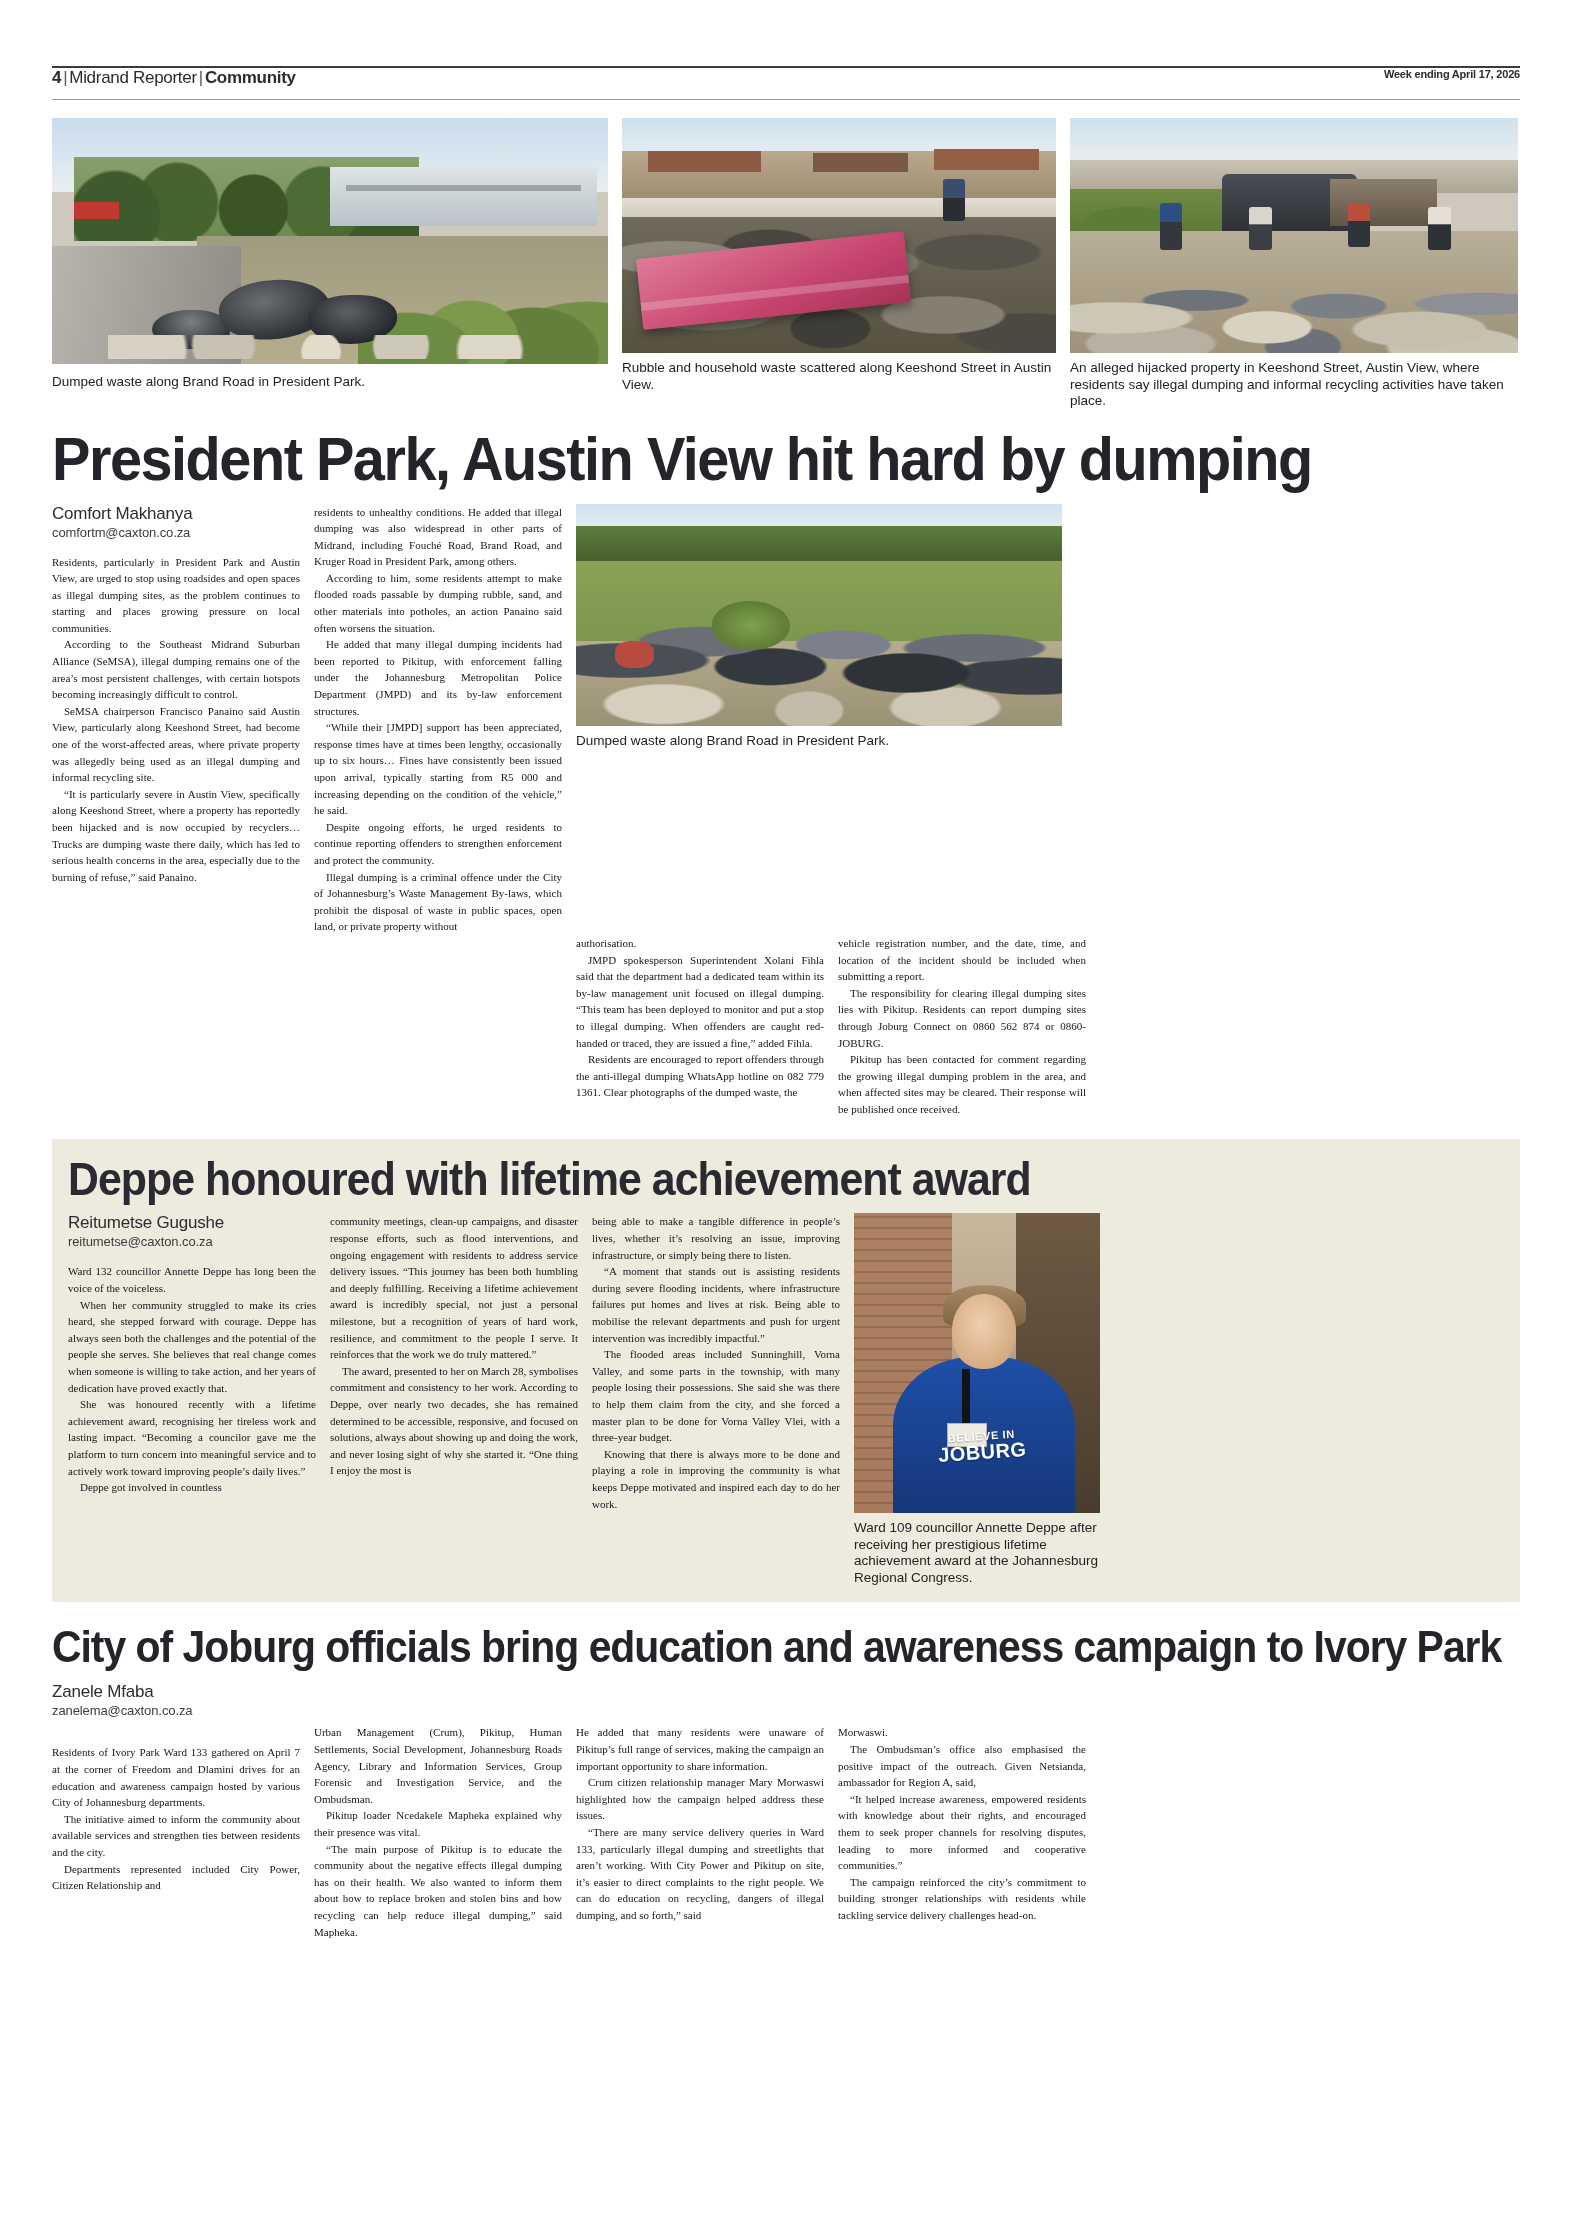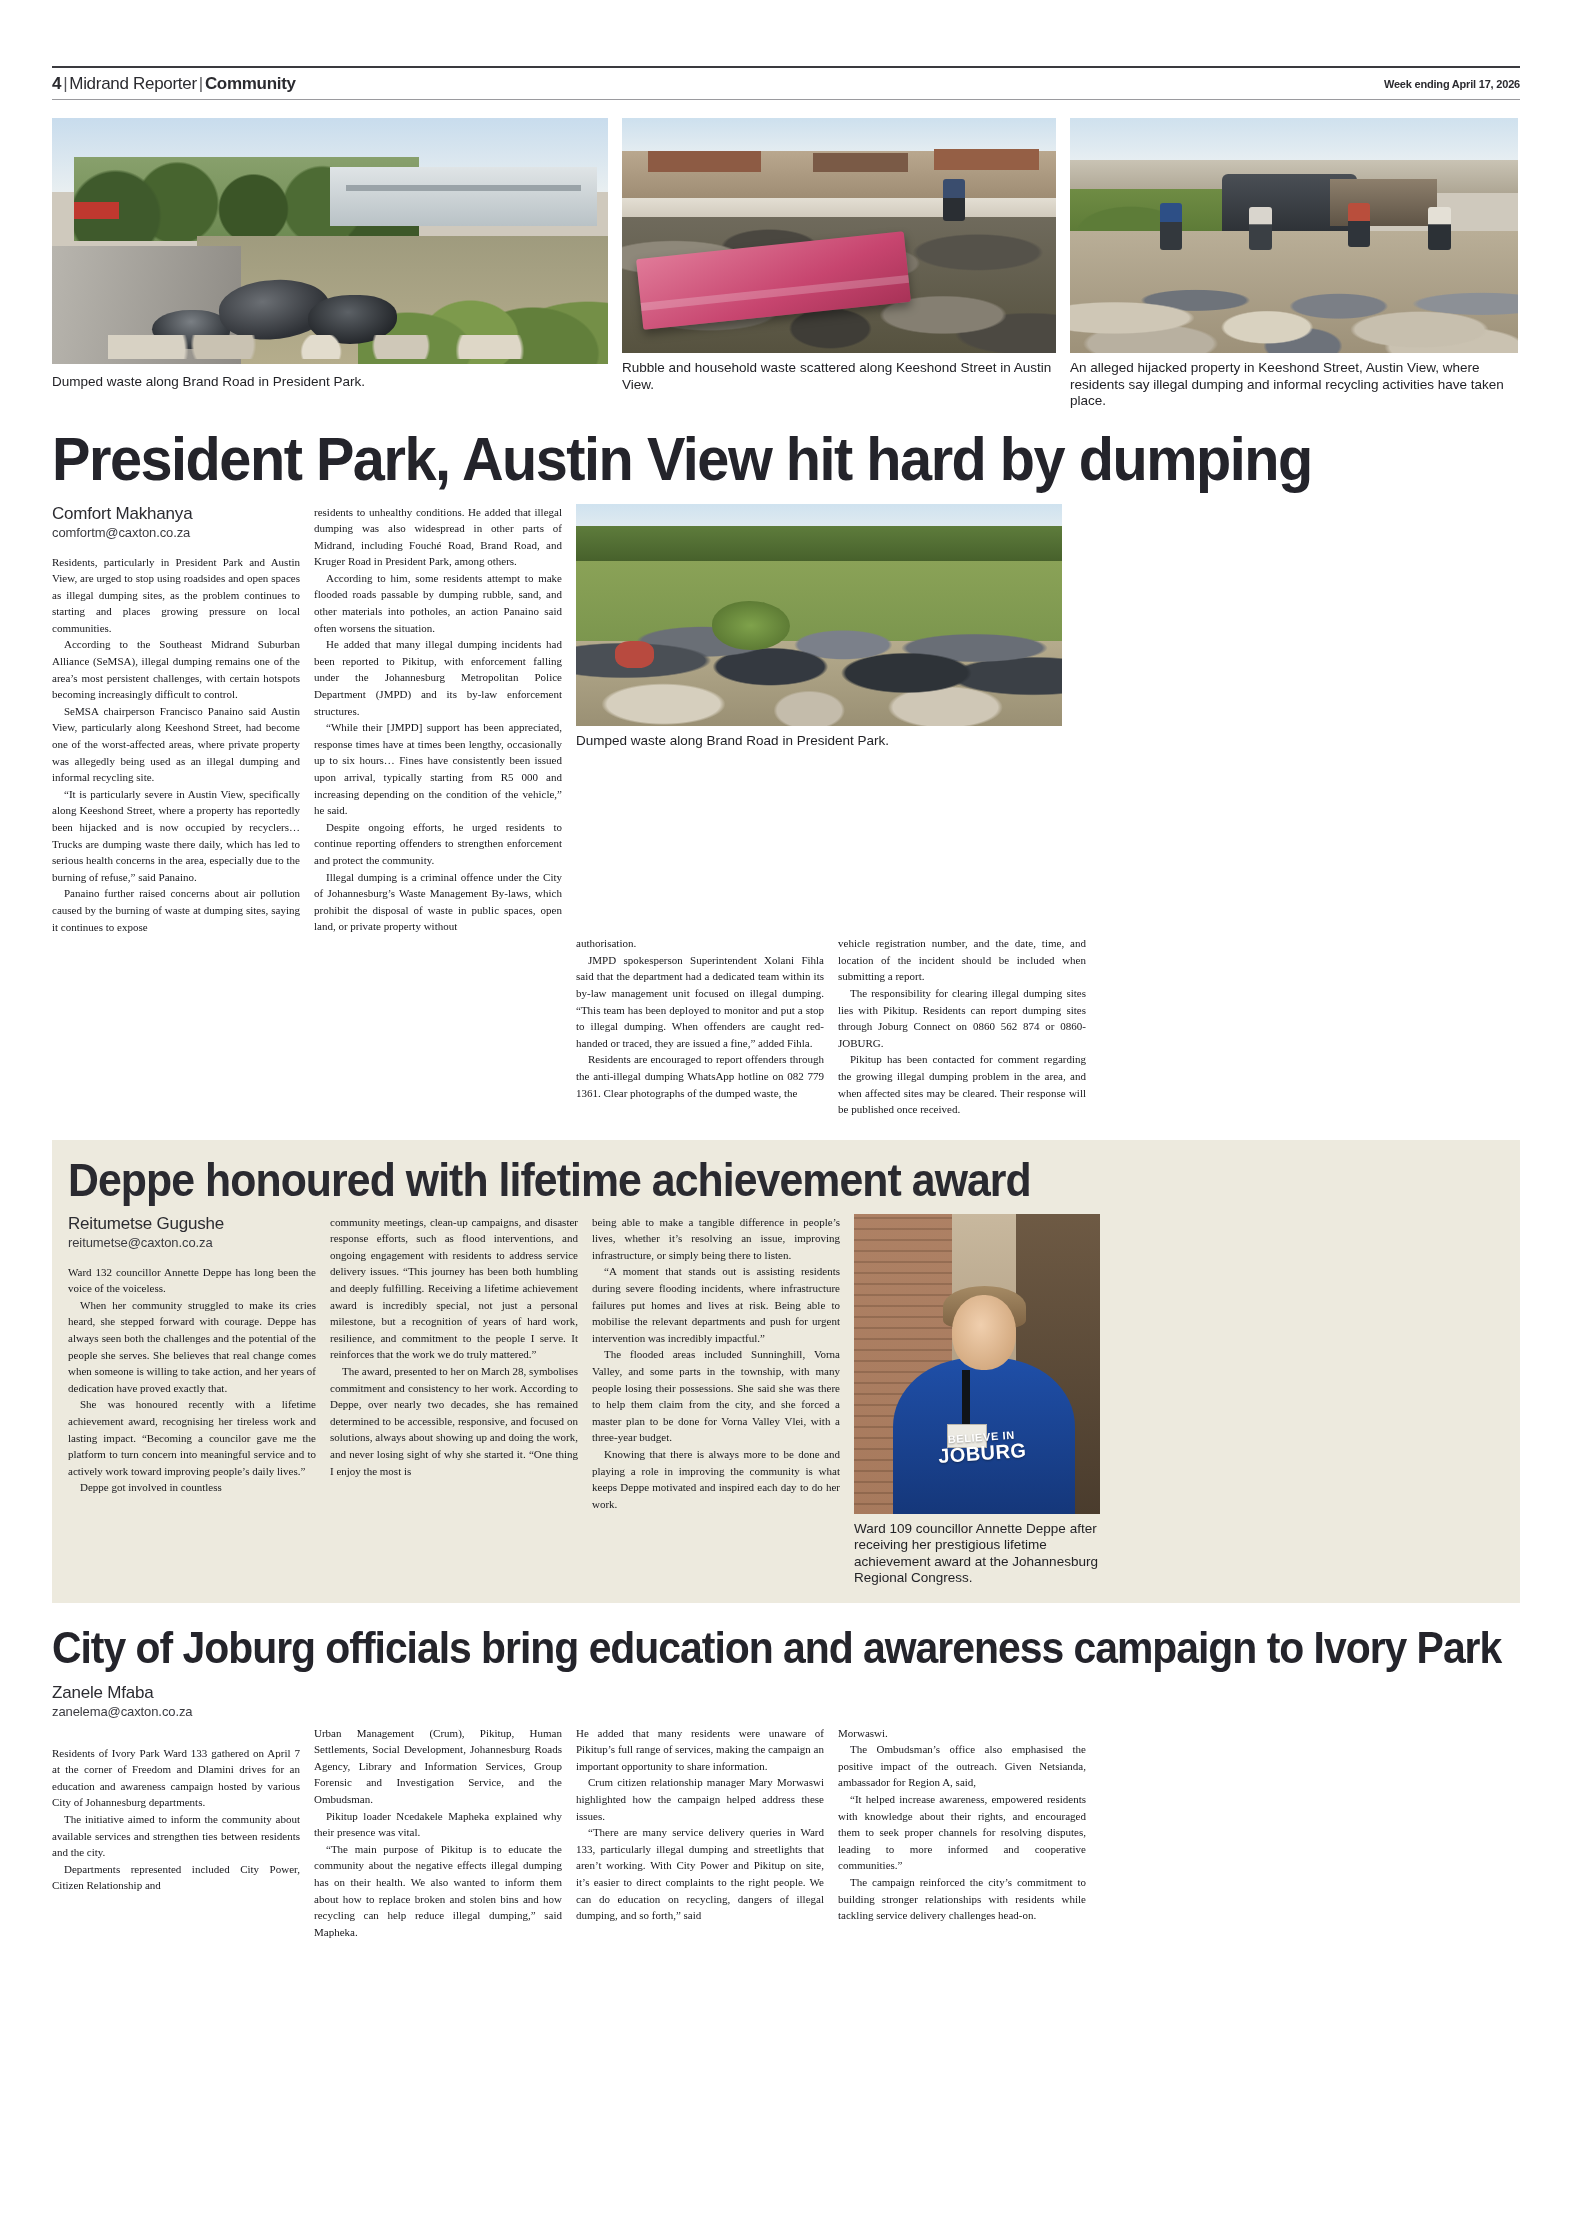--- a/index.html
+++ b/index.html
@@ -15,21 +15,21 @@
 
   .page { width:1572px; height:2224px; position:relative; padding:0 52px; }
 
   
   .runhead {
     position:relative;
     margin-top:66px;
     border-top:2px solid #3a3a3f;
     border-bottom:1px solid #9a9a9e;
     height:34px;
-    display:flex; align-items:center; justify-content:space-between;
+    display:flex; align-items:flex-start; justify-content:space-between;
     font-family:"Liberation Sans", sans-serif;
     gap:25px;
   }
   .runhead-left { font-size:17px; letter-spacing:-0.3px; color:#2b2b30; white-space:nowrap; }
   .runhead-left .pg { font-weight:bold; }
   .runhead-left .sep { color:#55555a; padding:0 2px; }
   .runhead-left .pub { font-weight:400; }
   .runhead-left .sect { font-weight:bold; }
   .runhead-right { font-size:11px; font-weight:bold; color:#2b2b30; letter-spacing:-0.2px; white-space:nowrap; }
 
@@ -360,21 +360,20 @@
     <div class="art1-grid">
 
       <div class="art1-c1">
         <div class="byline-name">Comfort Makhanya</div>
         <div class="byline-mail">comfortm@caxton.co.za</div>
         <div class="body-txt" style="margin-top:14px;">
           <p class="first">Residents, particularly in President Park and Austin View, are urged to stop using roadsides and open spaces as illegal dumping sites, as the problem continues to starting and places growing pressure on local communities.</p>
           <p>According to the Southeast Midrand Suburban Alliance (SeMSA), illegal dumping remains one of the area’s most persistent challenges, with certain hotspots becoming increasingly difficult to control.</p>
           <p>SeMSA chairperson Francisco Panaino said Austin View, particularly along Keeshond Street, had become one of the worst-affected areas, where private property was allegedly being used as an illegal dumping and informal recycling site.</p>
           <p>“It is particularly severe in Austin View, specifically along Keeshond Street, where a property has reportedly been hijacked and is now occupied by recyclers… Trucks are dumping waste there daily, which has led to serious health concerns in the area, especially due to the burning of refuse,” said Panaino.</p>
-          <p>Panaino further raised concerns about air pollution caused by the burning of waste at dumping sites, saying it continues to expose</p>
         </div>
       </div>
 
       <div class="art1-c2">
         <div class="body-txt">
           <p class="first">residents to unhealthy conditions. He added that illegal dumping was also widespread in other parts of Midrand, including Fouché Road, Brand Road, and Kruger Road in President Park, among others.</p>
           <p>According to him, some residents attempt to make flooded roads passable by dumping rubble, sand, and other materials into potholes, an action Panaino said often worsens the situation.</p>
           <p>He added that many illegal dumping incidents had been reported to Pikitup, with enforcement falling under the Johannesburg Metropolitan Police Department (JMPD) and its by-law enforcement structures.</p>
           <p>“While their [JMPD] support has been appreciated, response times have at times been lengthy, occasionally up to six hours… Fines have consistently been issued upon arrival, typically starting from R5 000 and increasing depending on the condition of the vehicle,” he said.</p>
           <p>Despite ongoing efforts, he urged residents to continue reporting offenders to strengthen enforcement and protect the community.</p>

